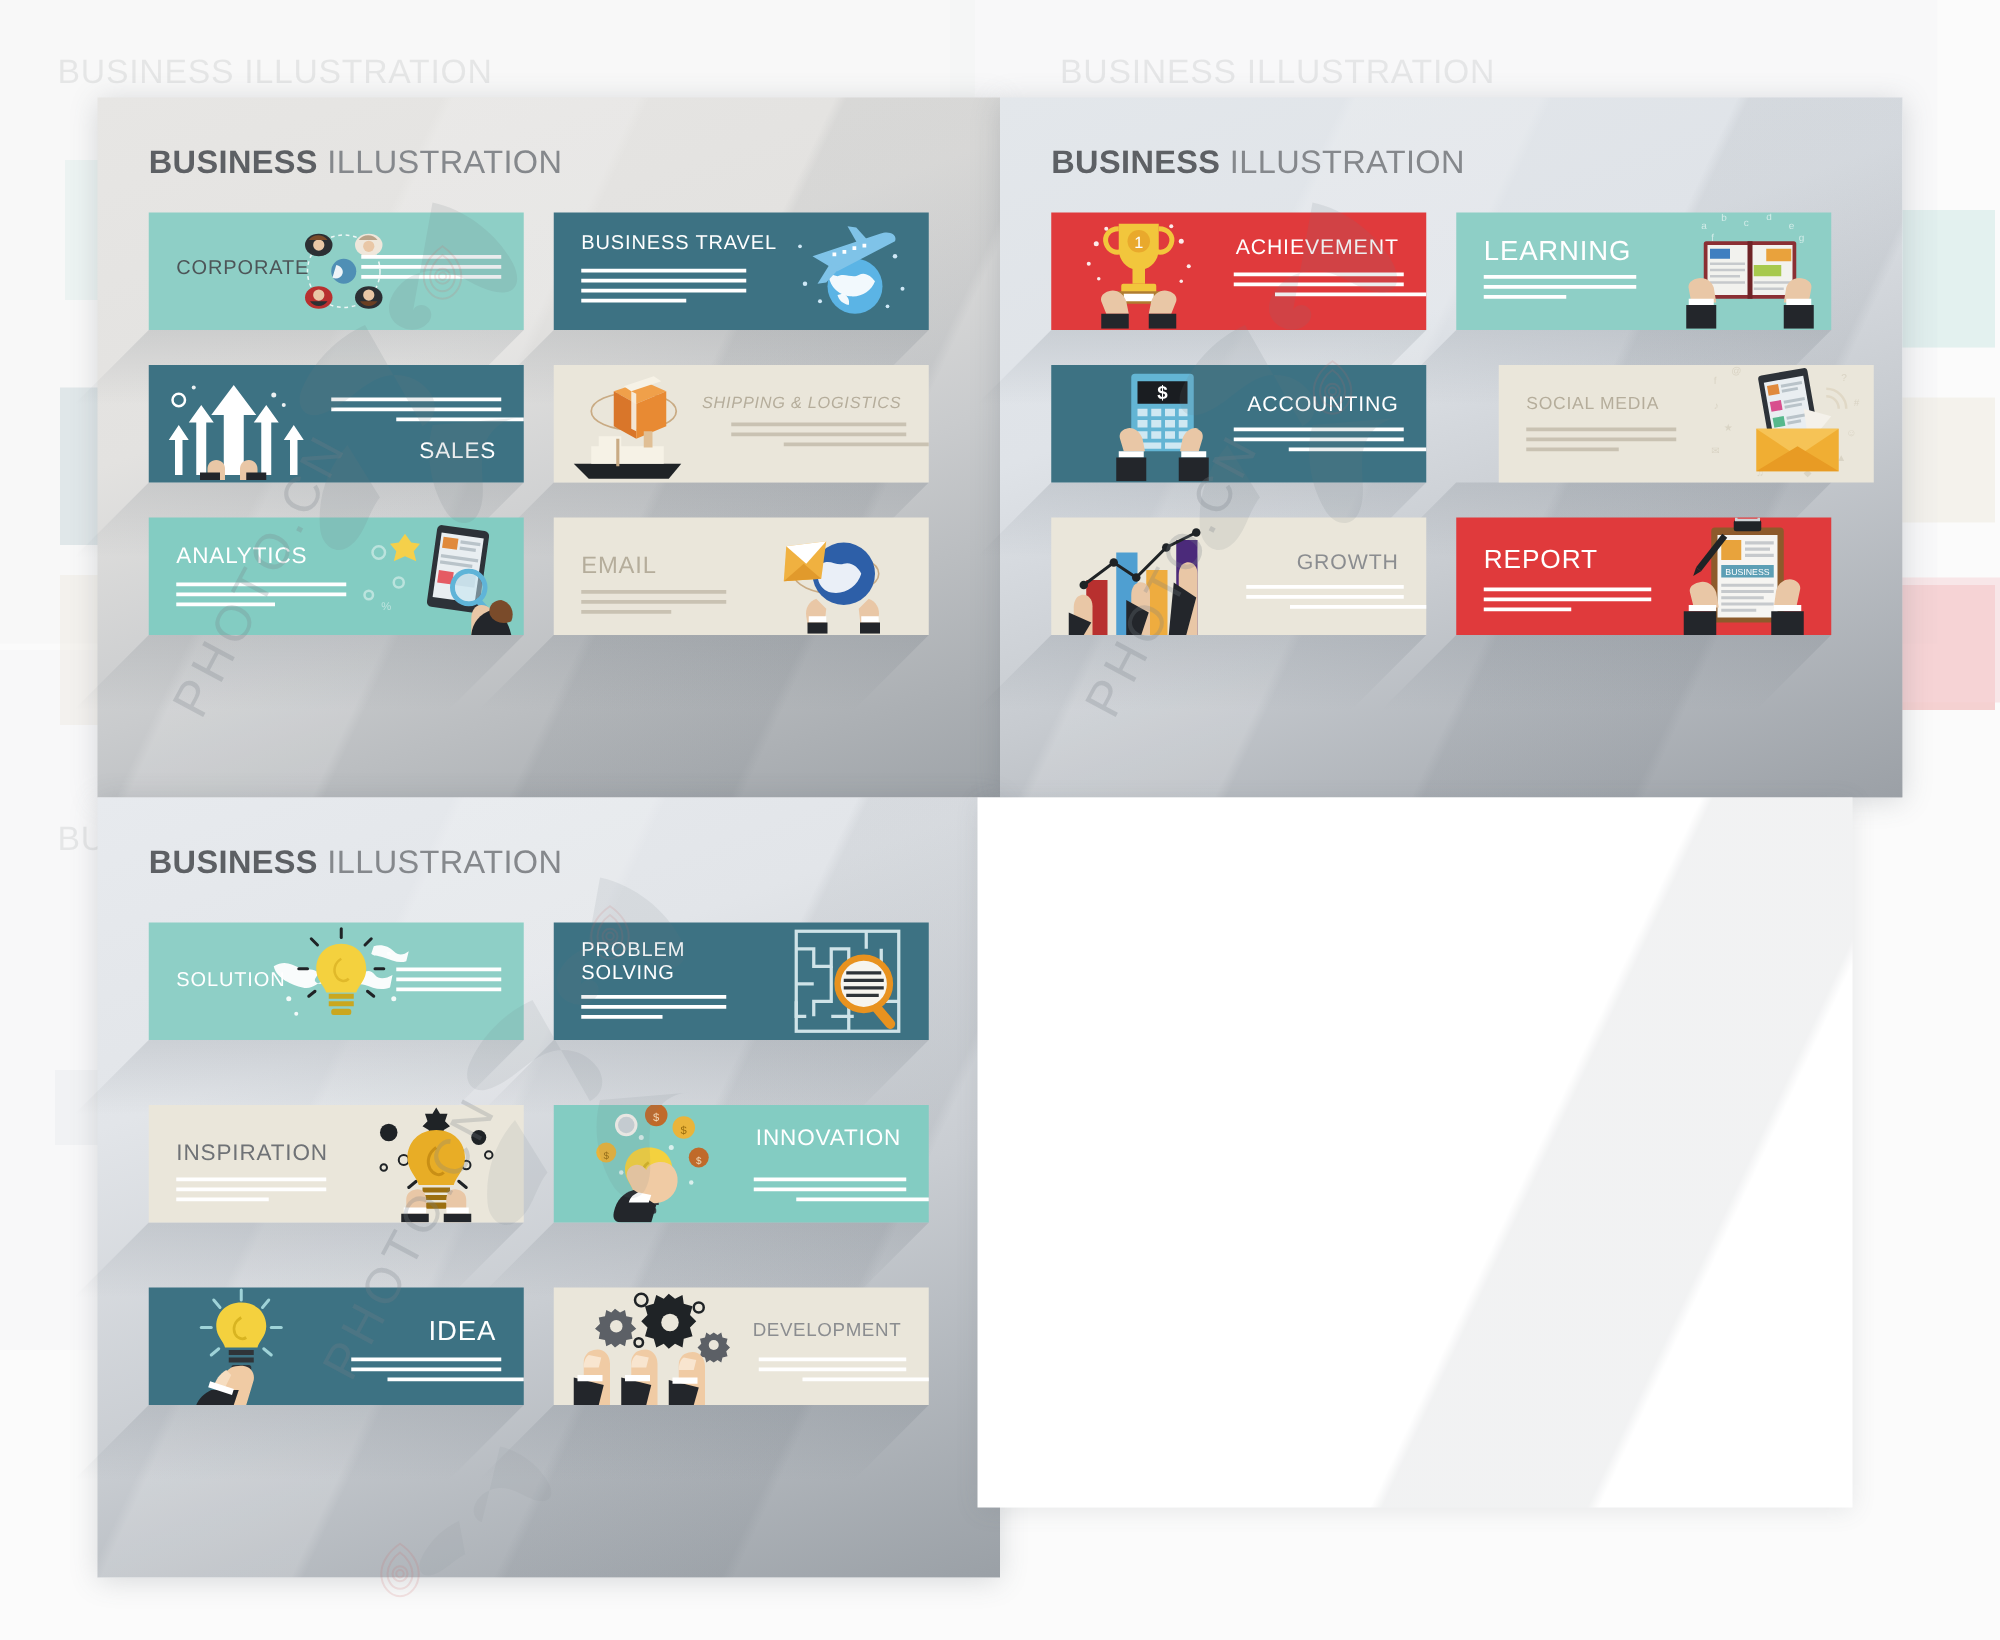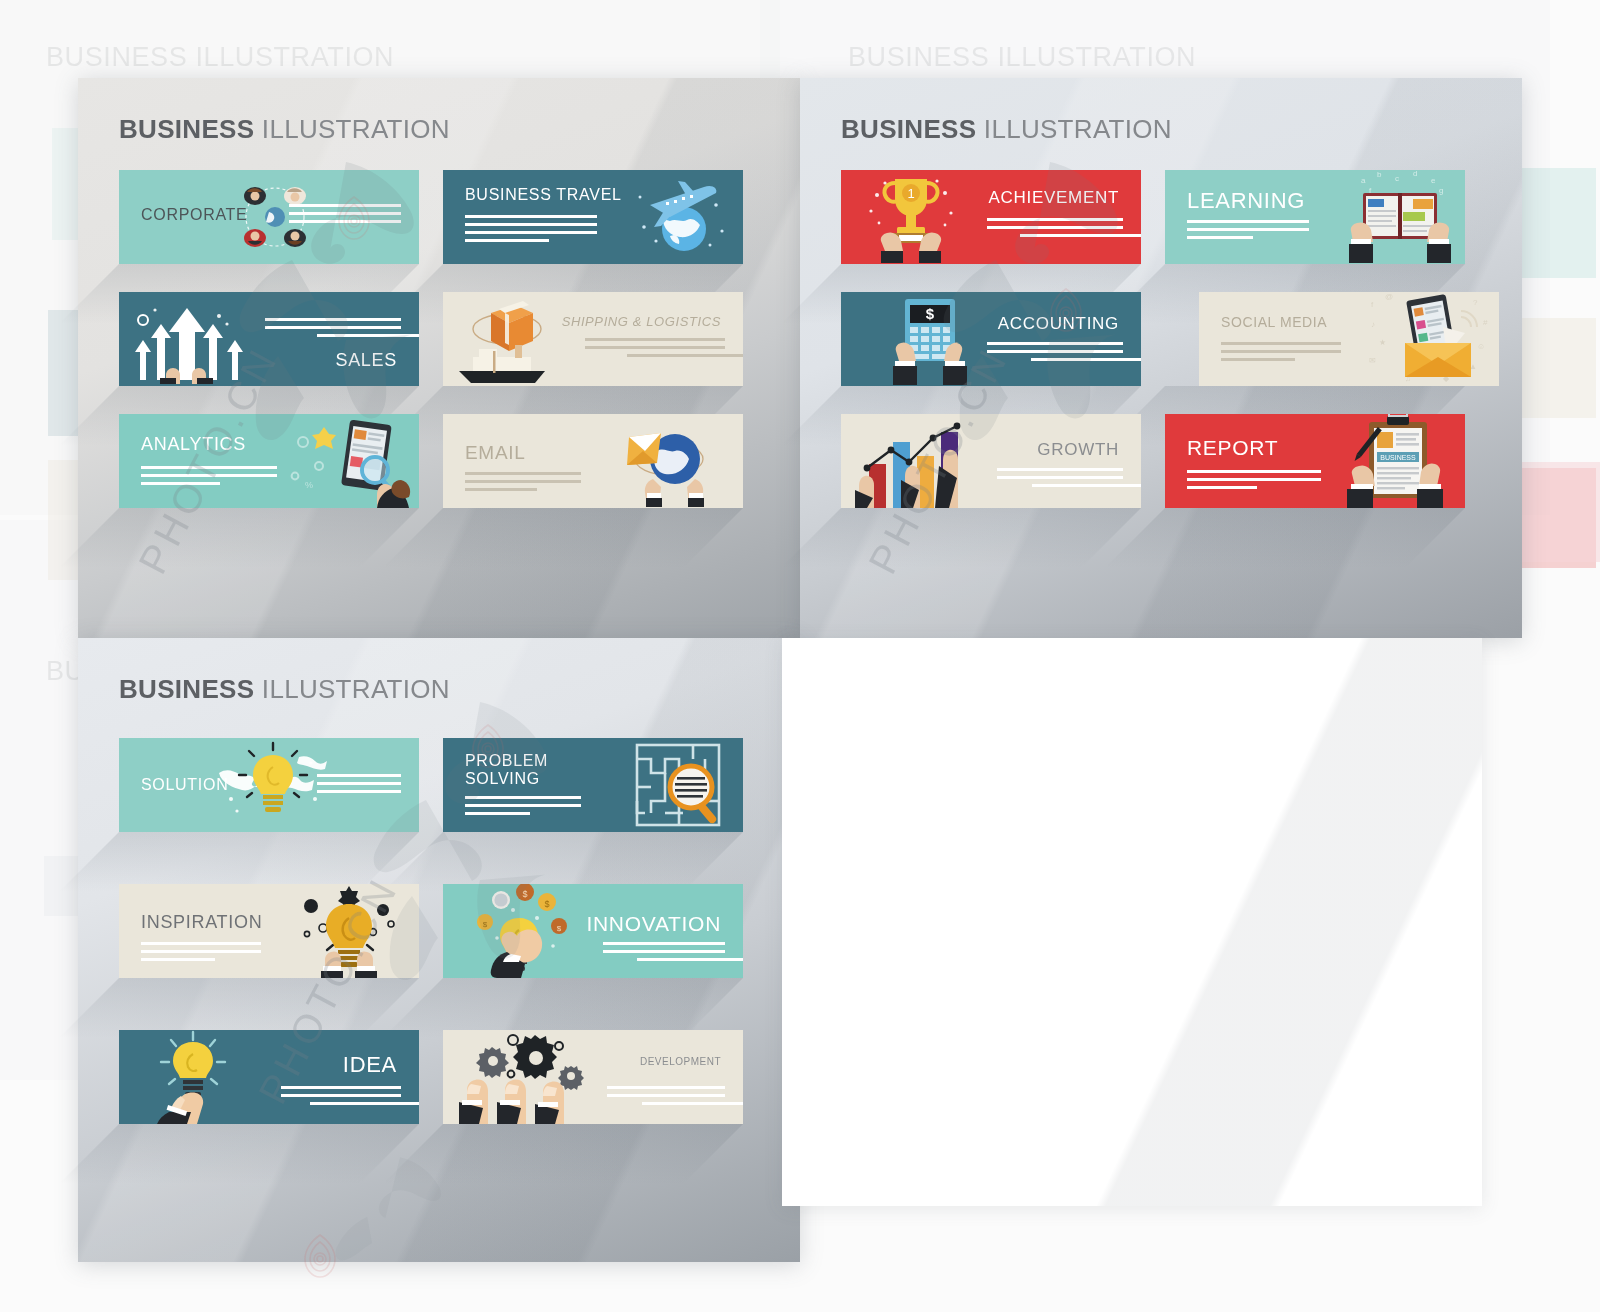--- a/index.html
+++ b/index.html
@@ -781,21 +781,21 @@
                   <rect x="28" y="87" width="22" height="7"></rect>
                   <rect x="62" y="87" width="22" height="7"></rect>
                 </g>
           </svg>
         </div>
       </div>
         </div>
 
       <div class="shadow" style="position:relative;">
           <div class="banner t-mint2">
-        <div class="bl r fg-white" style="top:28px;font-size:21px;">INNOVATION</div>
+        <div class="bl r fg-white" style="top:16px;font-size:18px;">INNOVATION</div>
         <div class="lines ln-white" style="right:18px;top:58px;width:122px;">
           <i style="width:100%"></i>
               <i style="width:100%"></i>
               <i style="width:100%;margin-left:28%"></i>
         </div>
         <div class="art" style="left:22px;width:118px;">
           <svg width="114" height="94" viewBox="0 0 114 94">
             <g>
                   <circle cx="34" cy="16" r="9" fill="#f7f4ef"></circle>
                   <circle cx="34" cy="16" r="6.6" fill="#cfd6da"></circle>
@@ -861,21 +861,21 @@
             <path d="M34 66c-5 3-9 8-10 14l8 2 6-12z" fill="#f6ddc0"></path>
             <path d="M22 82c-6 3-10 7-12 12h30l4-12z" fill="#23262b"></path>
             <rect x="20" y="78" width="20" height="5" fill="#fff" transform="rotate(18 30 80)"></rect>
           </svg>
         </div>
       </div>
         </div>
 
       <div class="shadow" style="position:relative;">
           <div class="banner t-cream">
-        <div class="bl r fg-gray" style="top:26px;font-size:10px;letter-spacing:.5px;text-align:right;">DEVELOPMENT</div>
+        <div class="bl r fg-gray" style="top:26px;font-size:15px;letter-spacing:.5px;text-align:right;">DEVELOPMENT</div>
         <div class="lines ln-gray" style="right:18px;top:56px;width:118px;">
           <i style="width:100%"></i>
               <i style="width:100%"></i>
               <i style="width:100%;margin-left:30%"></i>
         </div>
         <div class="art" style="left:4px;width:146px;">
           <svg width="142" height="94" viewBox="0 0 142 94">
             <g fill="#5c6066">
                   <path d="M36 18l4 2 3-3 4 3 4-2 1 5 5 1-1 5 4 4-4 3 1 5-5 1-1 5-4-2-4 3-3-3-4 2-1-5-5-1 1-5-4-3 4-4-1-5 5-1z"></path>
                   <circle cx="44" cy="31" r="5" fill="#eae6da"></circle>

